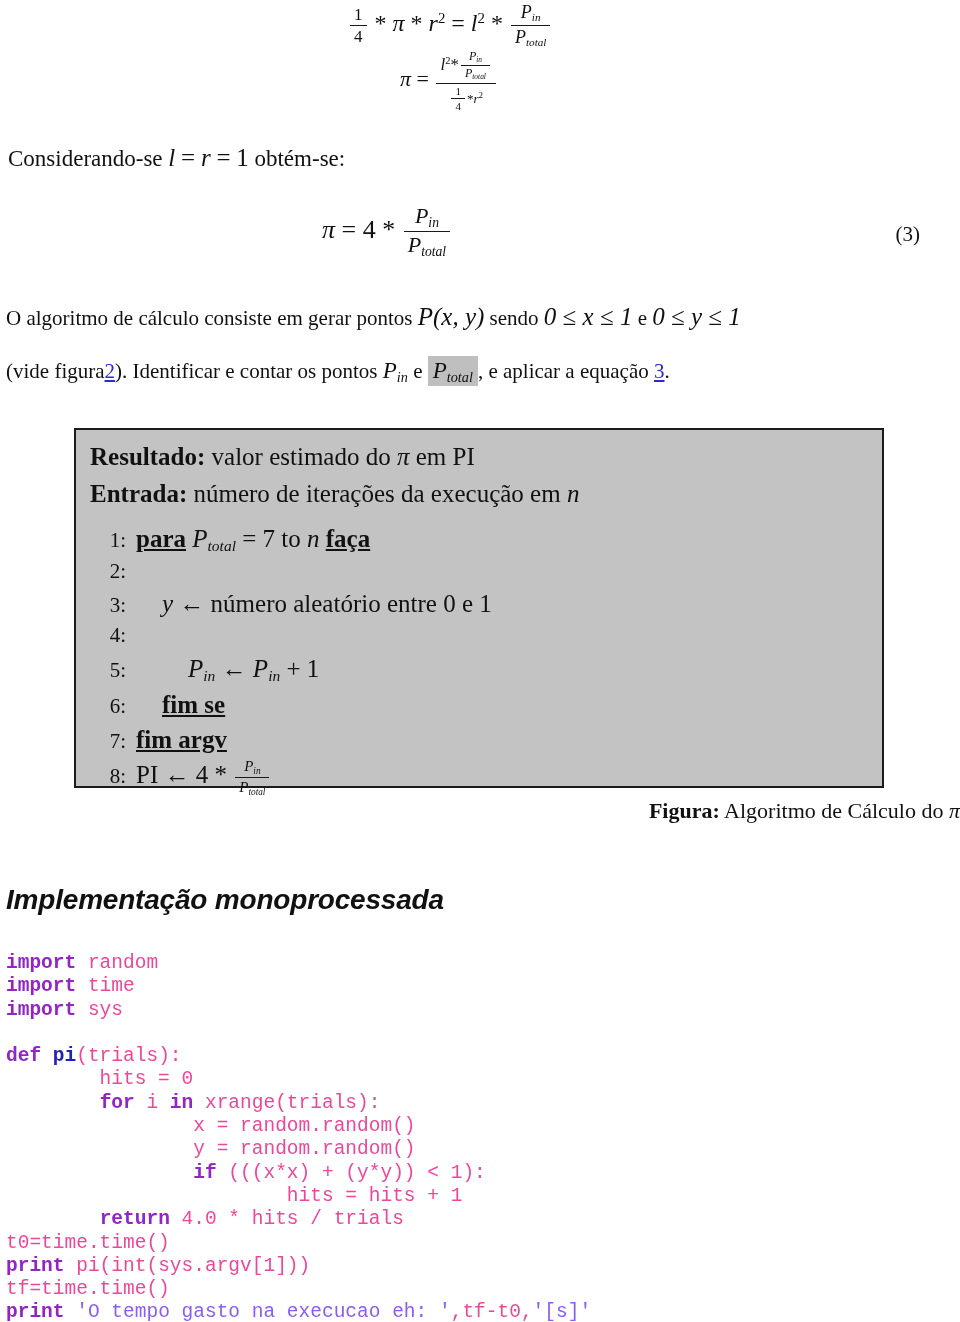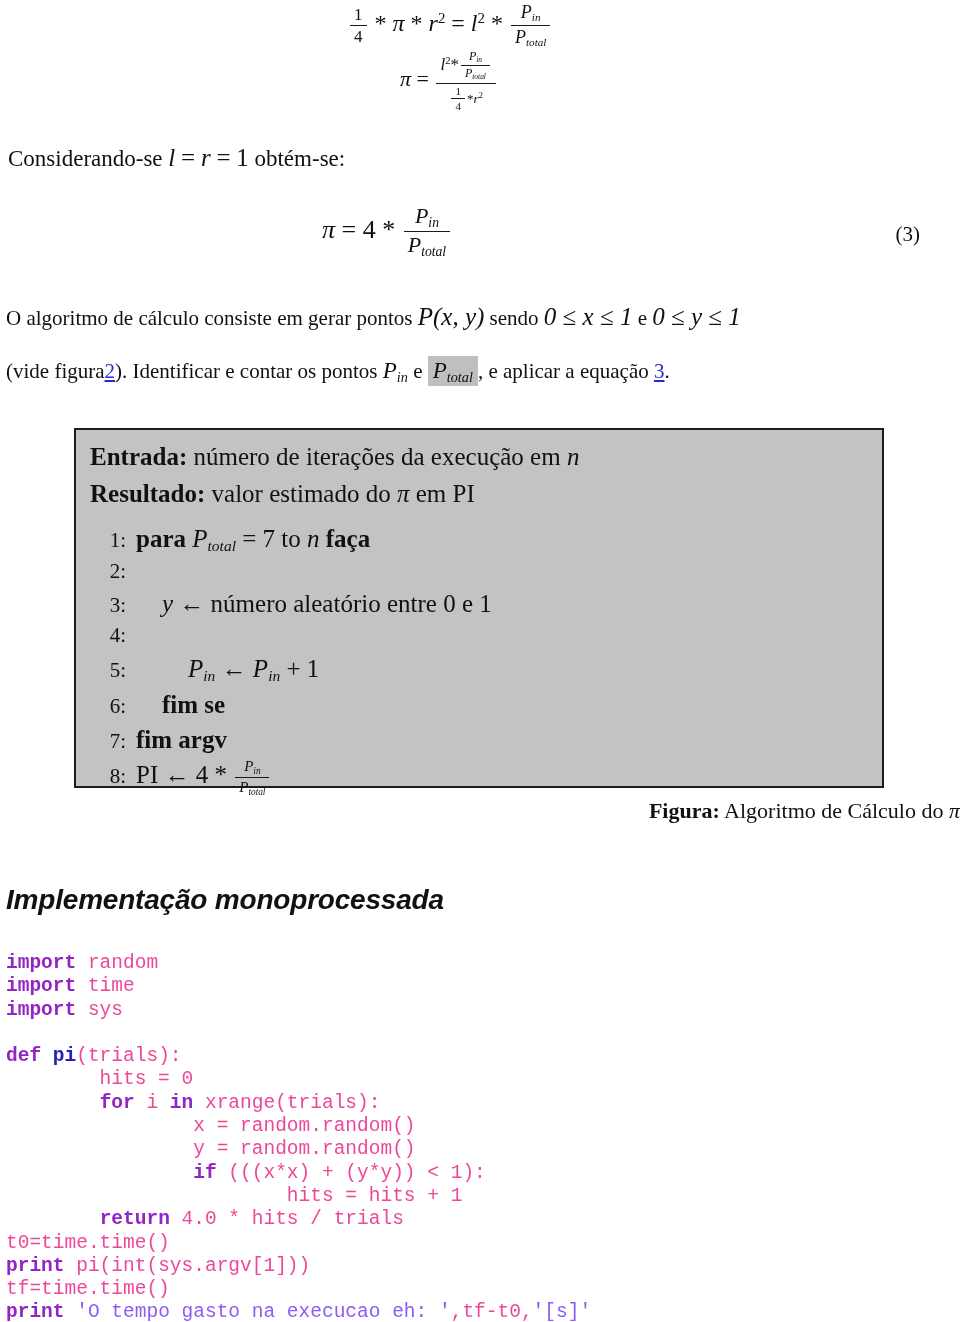--- a/index.html
+++ b/index.html
@@ -164,21 +164,21 @@
     display: inline-block;
     width: 36px;
     text-align: right;
     font-size: 21px;
     margin-right: 10px;
     flex: 0 0 auto;
   }
   .algo-ind-1 { padding-left: 0px; }
   .algo-ind-2 { padding-left: 26px; }
   .algo-ind-3 { padding-left: 52px; }
-  .algo-kw { font-weight: bold; }
+  .algo-kw { font-weight: bold; text-decoration: underline; }
 
   
   #figure-caption {
     position: absolute;
     left: 0;
     top: 798px;
     width: 960px;
     text-align: right;
     font-size: 22px;
   }
@@ -288,30 +288,30 @@
 <div id="para-vide">
   <span>(vide figura</span><a class="doclink" href="#">2</a><span>). Identificar e contar os pontos</span>
   <span class="mdmath"><span class="mathi">P</span><span class="sub">in</span></span>
   <span>e</span>
   <span class="mdmath hl-selection"><span class="mathi">P</span><span class="sub">total</span></span><span>, e aplicar a equação</span> <a class="doclink" href="#">3</a><span>.</span>
 </div>
 
 <div id="algorithm-box">
 
   <div class="algo-head">
-    <b>Entrada:</b>
-    <span>número de iterações da execução em</span>
-    <span class="mathi">n</span>
-  </div>
-
-  <div class="algo-head">
     <b>Resultado:</b>
     <span>valor estimado do</span>
     <span class="mathi">π</span>
     <span>em PI</span>
+  </div>
+
+  <div class="algo-head">
+    <b>Entrada:</b>
+    <span>número de iterações da execução em</span>
+    <span class="mathi">n</span>
   </div>
 
   <div style="height:8px;"></div>
 
   <div class="algo-line">
     <span class="algo-num">1:</span>
     <span class="algo-ind-1">
       <span class="algo-kw">para</span>
       <span class="mathi">P</span><span class="sub">total</span>
       <span>= 7 to</span>

